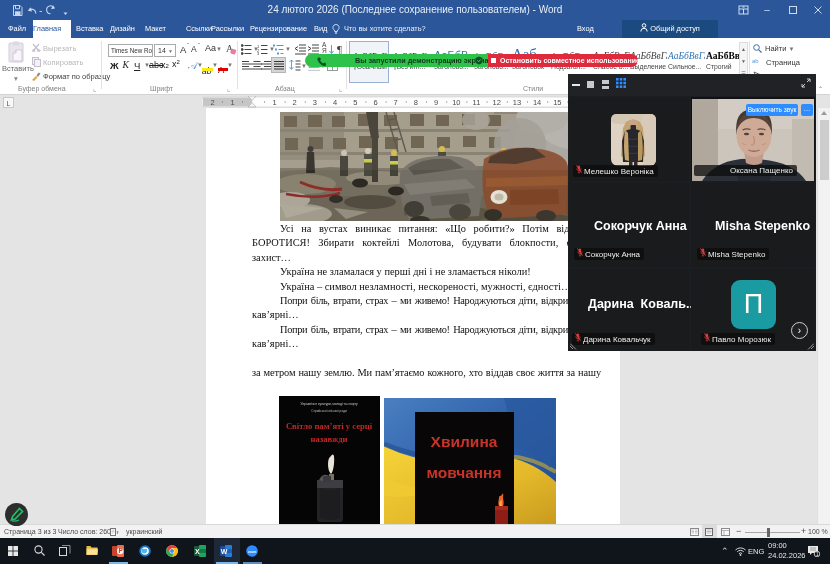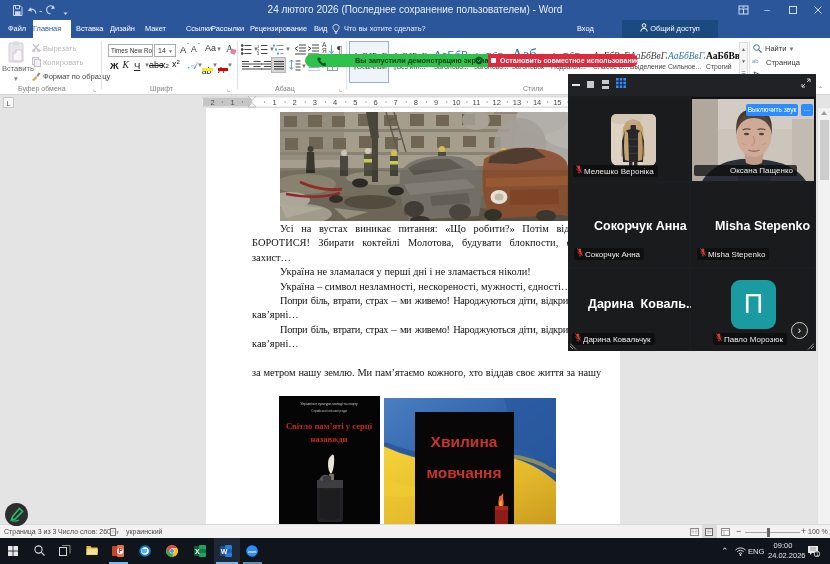--- a/index.html
+++ b/index.html
@@ -659,21 +659,21 @@
     <div class="bigname" style="left:19px; top:28px;">Дарина&nbsp; Коваль...</div>
     <div class="vname" style="left:3px; bottom:6px;"><svg width="6" height="9" viewBox="0 0 6 9" style="margin-right:2px;">
           <rect x="1.8" y="0.5" width="2.4" height="4" rx="1.2" fill="#d33a3a"></rect>
           <path d="M0.8 3.5 a2.2 2.2 0 0 0 4.4 0 M3 6 v1.5 M1.8 7.8 h2.4" stroke="#d33a3a" stroke-width="0.8" fill="none"></path>
           <path d="M0.5 0.5 L5.5 7.5" stroke="#e04545" stroke-width="1"></path>
         </svg>Дарина Ковальчук</div>
   </div>
 
   <div class="abs" style="left:123px; top:195px; width:124px; height:82px; background:#1a1b1d;">
     <div class="abs" style="left:40px; top:11px; width:45px; height:49px; background:#1a9ba1; border-radius:9px; color:#fff; font-size:27px; text-align:center; line-height:49px; font-weight:400;">Π</div>
-    <div class="vname" style="left:22px; bottom:6px;"><svg width="6" height="9" viewBox="0 0 6 9" style="margin-right:2px;">
+    <div class="vname" style="left:10px; bottom:6px;"><svg width="6" height="9" viewBox="0 0 6 9" style="margin-right:2px;">
           <rect x="1.8" y="0.5" width="2.4" height="4" rx="1.2" fill="#d33a3a"></rect>
           <path d="M0.8 3.5 a2.2 2.2 0 0 0 4.4 0 M3 6 v1.5 M1.8 7.8 h2.4" stroke="#d33a3a" stroke-width="0.8" fill="none"></path>
           <path d="M0.5 0.5 L5.5 7.5" stroke="#e04545" stroke-width="1"></path>
         </svg>Павло Морозюк</div>
   </div>
 
   <div class="abs" style="left:223px; top:248px; width:17px; height:17px; border:1px solid #cfcfcf; border-radius:50%; background:rgba(40,40,40,0.5); color:#fff; font-size:10px; text-align:center; line-height:16px;">›</div>
 
   <svg class="abs" style="left:2px; top:269px;" width="7" height="7" viewBox="0 0 7 7">
       <path d="M0 3 L3 6 M0 0.5 L6 6.5" stroke="#b9b9b9" stroke-width="0.8"></path>
@@ -795,20 +795,20 @@
       <text x="2" y="7.6" font-size="3.2" fill="#fff" font-weight="bold">zoom</text>
     </svg>
   <div class="abs" style="left:243px; top:24px; width:19px; height:2px; background:#5a8fc0;"></div>
 
   <div class="abs" style="left:721px; top:8px; color:#d8d8d8; font-size:9px;">⌃</div>
   <svg class="abs" style="left:735px; top:9px;" width="11" height="9" viewBox="0 0 11 9">
       <path d="M0.5 3 a7 7 0 0 1 10 0 M2.2 4.8 a4.6 4.6 0 0 1 6.6 0 M3.9 6.6 a2.3 2.3 0 0 1 3.2 0" stroke="#d8d8d8" stroke-width="1" fill="none"></path>
       <circle cx="5.5" cy="8" r="0.9" fill="#d8d8d8"></circle>
     </svg>
   <div class="abs" style="left:748px; top:9px; color:#e8e8e8; font-size:7.5px;">ENG</div>
-  <div class="abs" style="left:768px; top:3px; width:30px; color:#e8e8e8; font-size:7.5px; text-align:center; line-height:10px;">09:00<br>24.02.2026</div>
+  <div class="abs" style="left:768px; top:3px; width:30px; color:#e8e8e8; font-size:7.5px; line-height:10px;">09:00<br>24.02.2026</div>
   <svg class="abs" style="left:807px; top:7px;" width="13" height="12" viewBox="0 0 13 12">
       <path d="M1 1 h10 v7 h-6 l-2 2 v-2 h-2 z" fill="#e8e8e8"></path>
       <path d="M3 3 h6 M3 5 h6" stroke="#888" stroke-width="0.8"></path>
       <circle cx="10" cy="9" r="2.8" fill="#10141b" stroke="#e8e8e8" stroke-width="0.8"></circle>
       <text x="8.9" y="10.8" font-size="4.5" fill="#e8e8e8">1</text>
     </svg>
 </div>
 
 </body></html>

